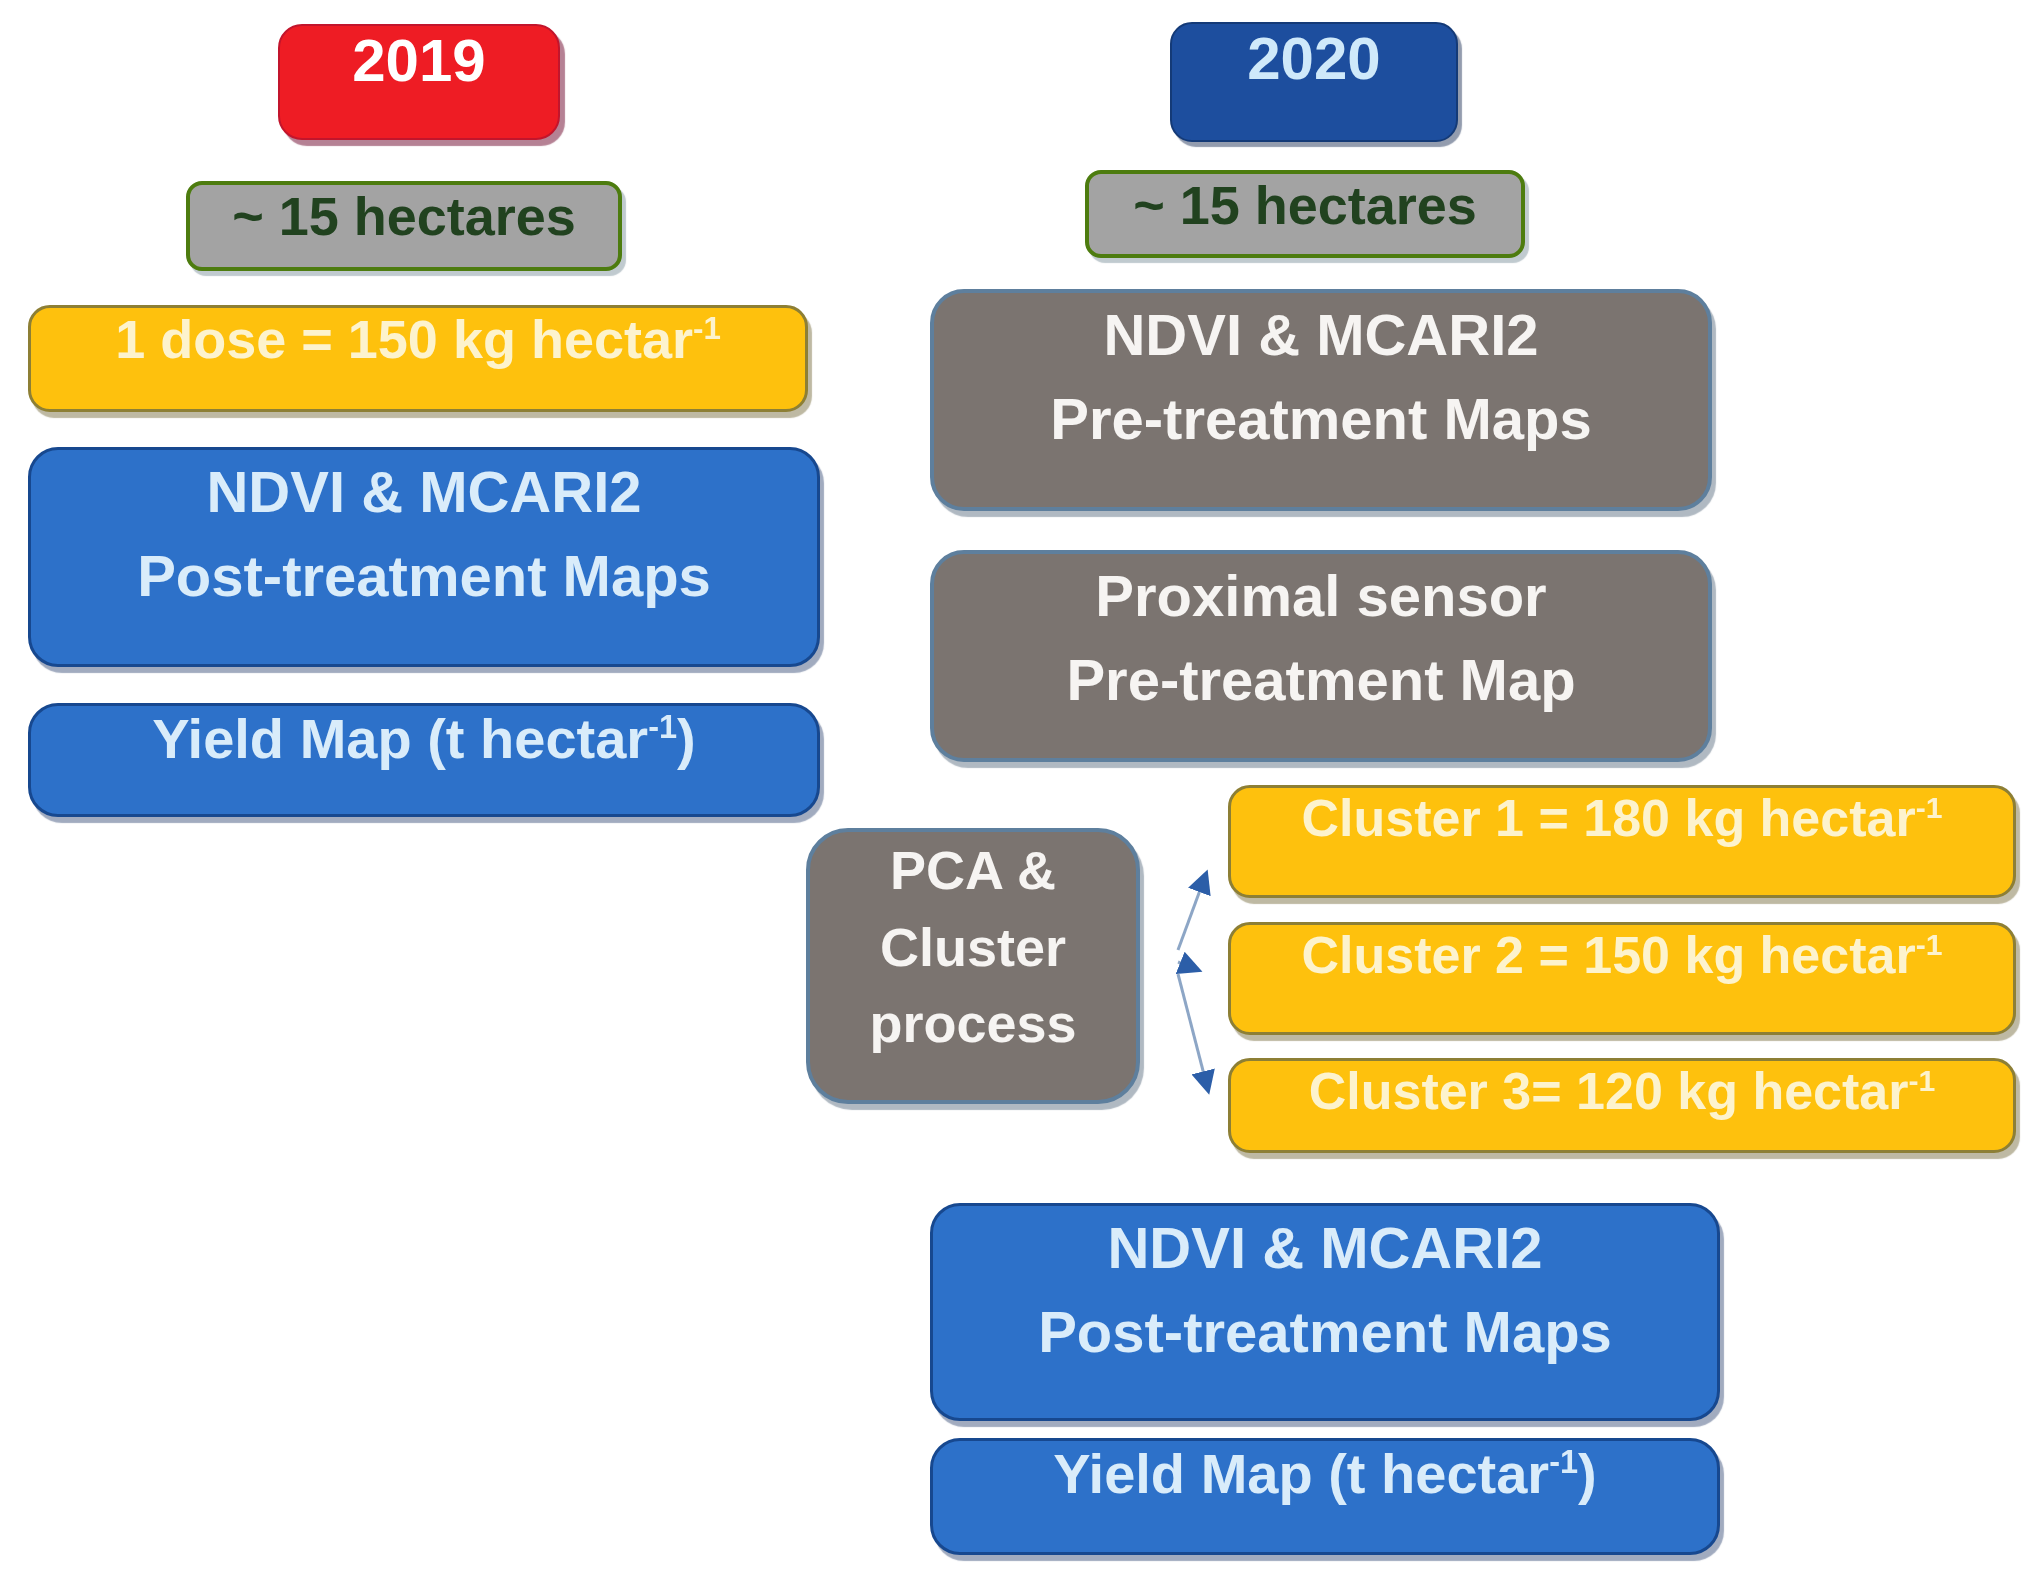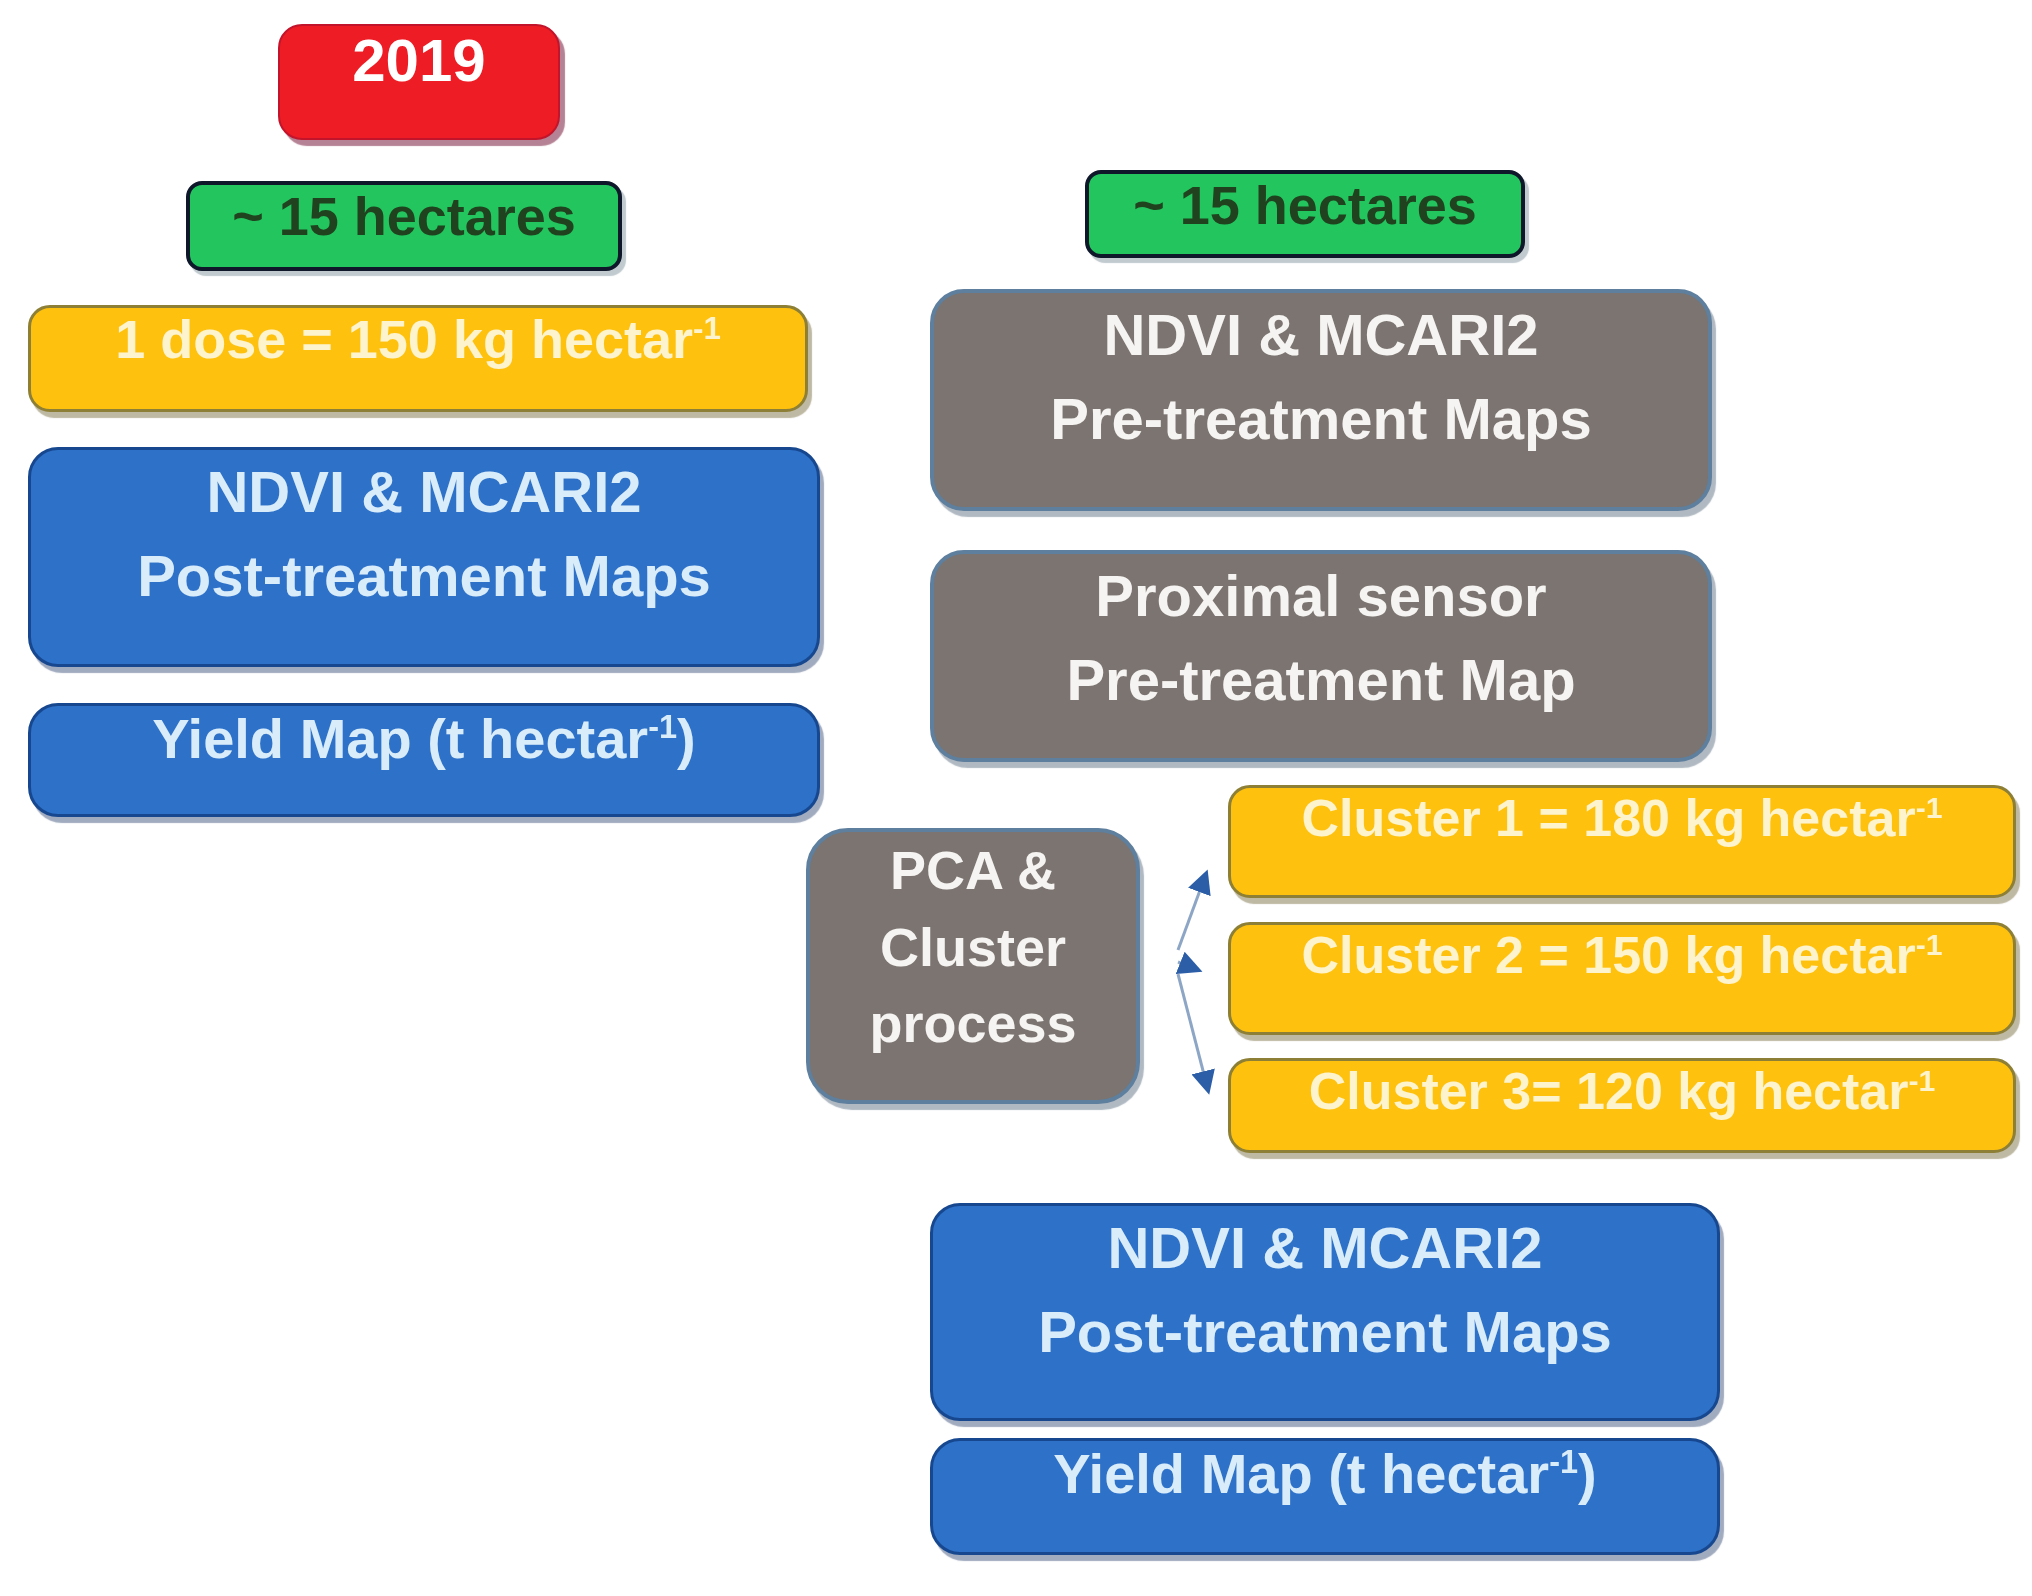--- a/index.html
+++ b/index.html
@@ -11,21 +11,21 @@
     position:absolute;display:flex;flex-direction:column;align-items:center;
     justify-content:flex-start;text-align:center;box-sizing:border-box;font-weight:bold;
   }
   .txt{display:block;white-space:nowrap;}
   sup{font-size:58%;vertical-align:super;line-height:0;}
 
   .red{background:#ee1c24;color:#ffffff;border:2px solid #c2152c;border-radius:24px;
        box-shadow:5px 6px 1px rgba(120,25,60,0.55);}
   .navy{background:#1d4e9e;color:#cfe9fa;border:2px solid #143a77;border-radius:22px;
        box-shadow:4px 5px 1px rgba(15,35,75,0.45);}
-  .green{background:#22c55e;color:#21421f;border:4px solid #0f172a;border-radius:16px;
+  .green{background:#a3a3a3;color:#21421f;border:4px solid #4d7c0f;border-radius:16px;
        box-shadow:4px 5px 1px rgba(130,150,160,0.5);}
   .yellow{background:#fec10d;color:#fdf3cd;border:3px solid #8d7f35;border-radius:22px;
        box-shadow:4px 6px 1px rgba(110,100,50,0.45);}
   .blue{background:#2d71c9;color:#d9ecfa;border:3px solid #17488f;border-radius:30px;
        box-shadow:4px 6px 1px rgba(20,45,95,0.4);}
   .gray{background:#7b7470;color:#f6f4f2;border:4px solid #5e7f9d;border-radius:34px;
        box-shadow:4px 6px 1px rgba(80,100,120,0.45);}
 
   .fs-year{font-size:60px;}
   .fs-area{font-size:54px;}
@@ -68,20 +68,23 @@
 
   <div class="node blue fs-node" style="left:28px;top:447px;width:792px;height:220px;">
     <span class="txt">NDVI &amp; MCARI2</span>
     <span class="txt">Post-treatment Maps</span>
   </div>
 
   <div class="node blue fs-yield" style="left:28px;top:703px;width:792px;height:114px;">
     <span class="txt"><span>Yield Map (t hectar</span><sup>-1</sup><span>)</span></span>
   </div>
 
+  <div class="node navy fs-year" style="left:1170px;top:22px;width:288px;height:120px;">
+    <span class="txt">2020</span>
+  </div>
 
   <div class="node green fs-area" style="left:1085px;top:170px;width:440px;height:88px;">
     <span class="txt">~ 15 hectares</span>
   </div>
 
   <div class="node gray fs-node" style="left:930px;top:289px;width:782px;height:222px;">
     <span class="txt">NDVI &amp; MCARI2</span>
     <span class="txt">Pre-treatment Maps</span>
   </div>
 

